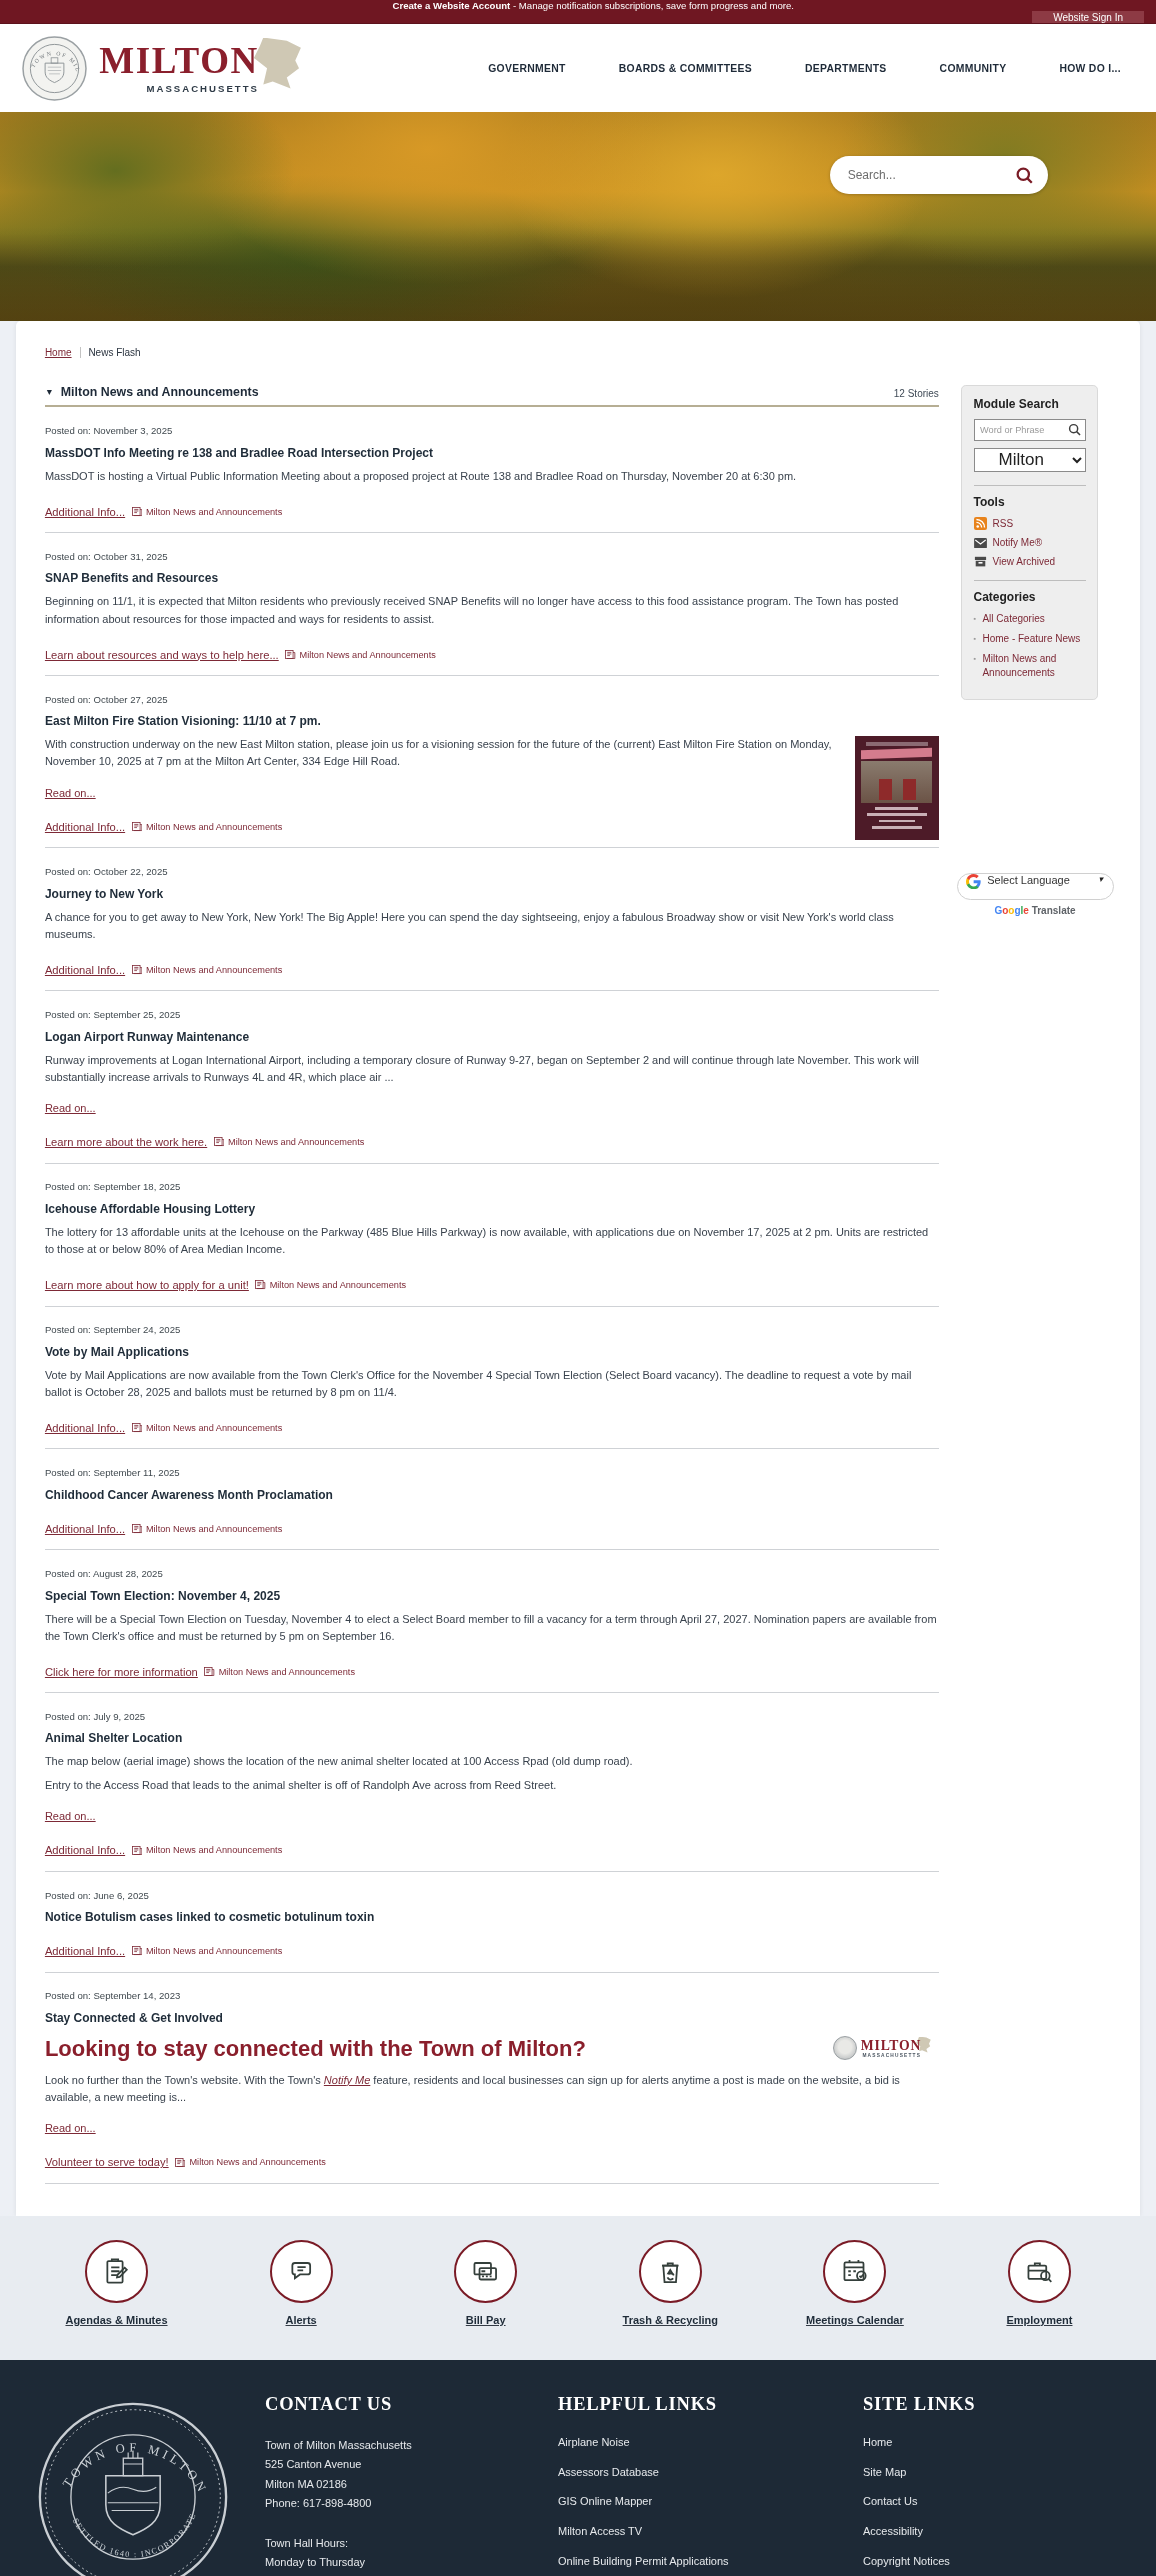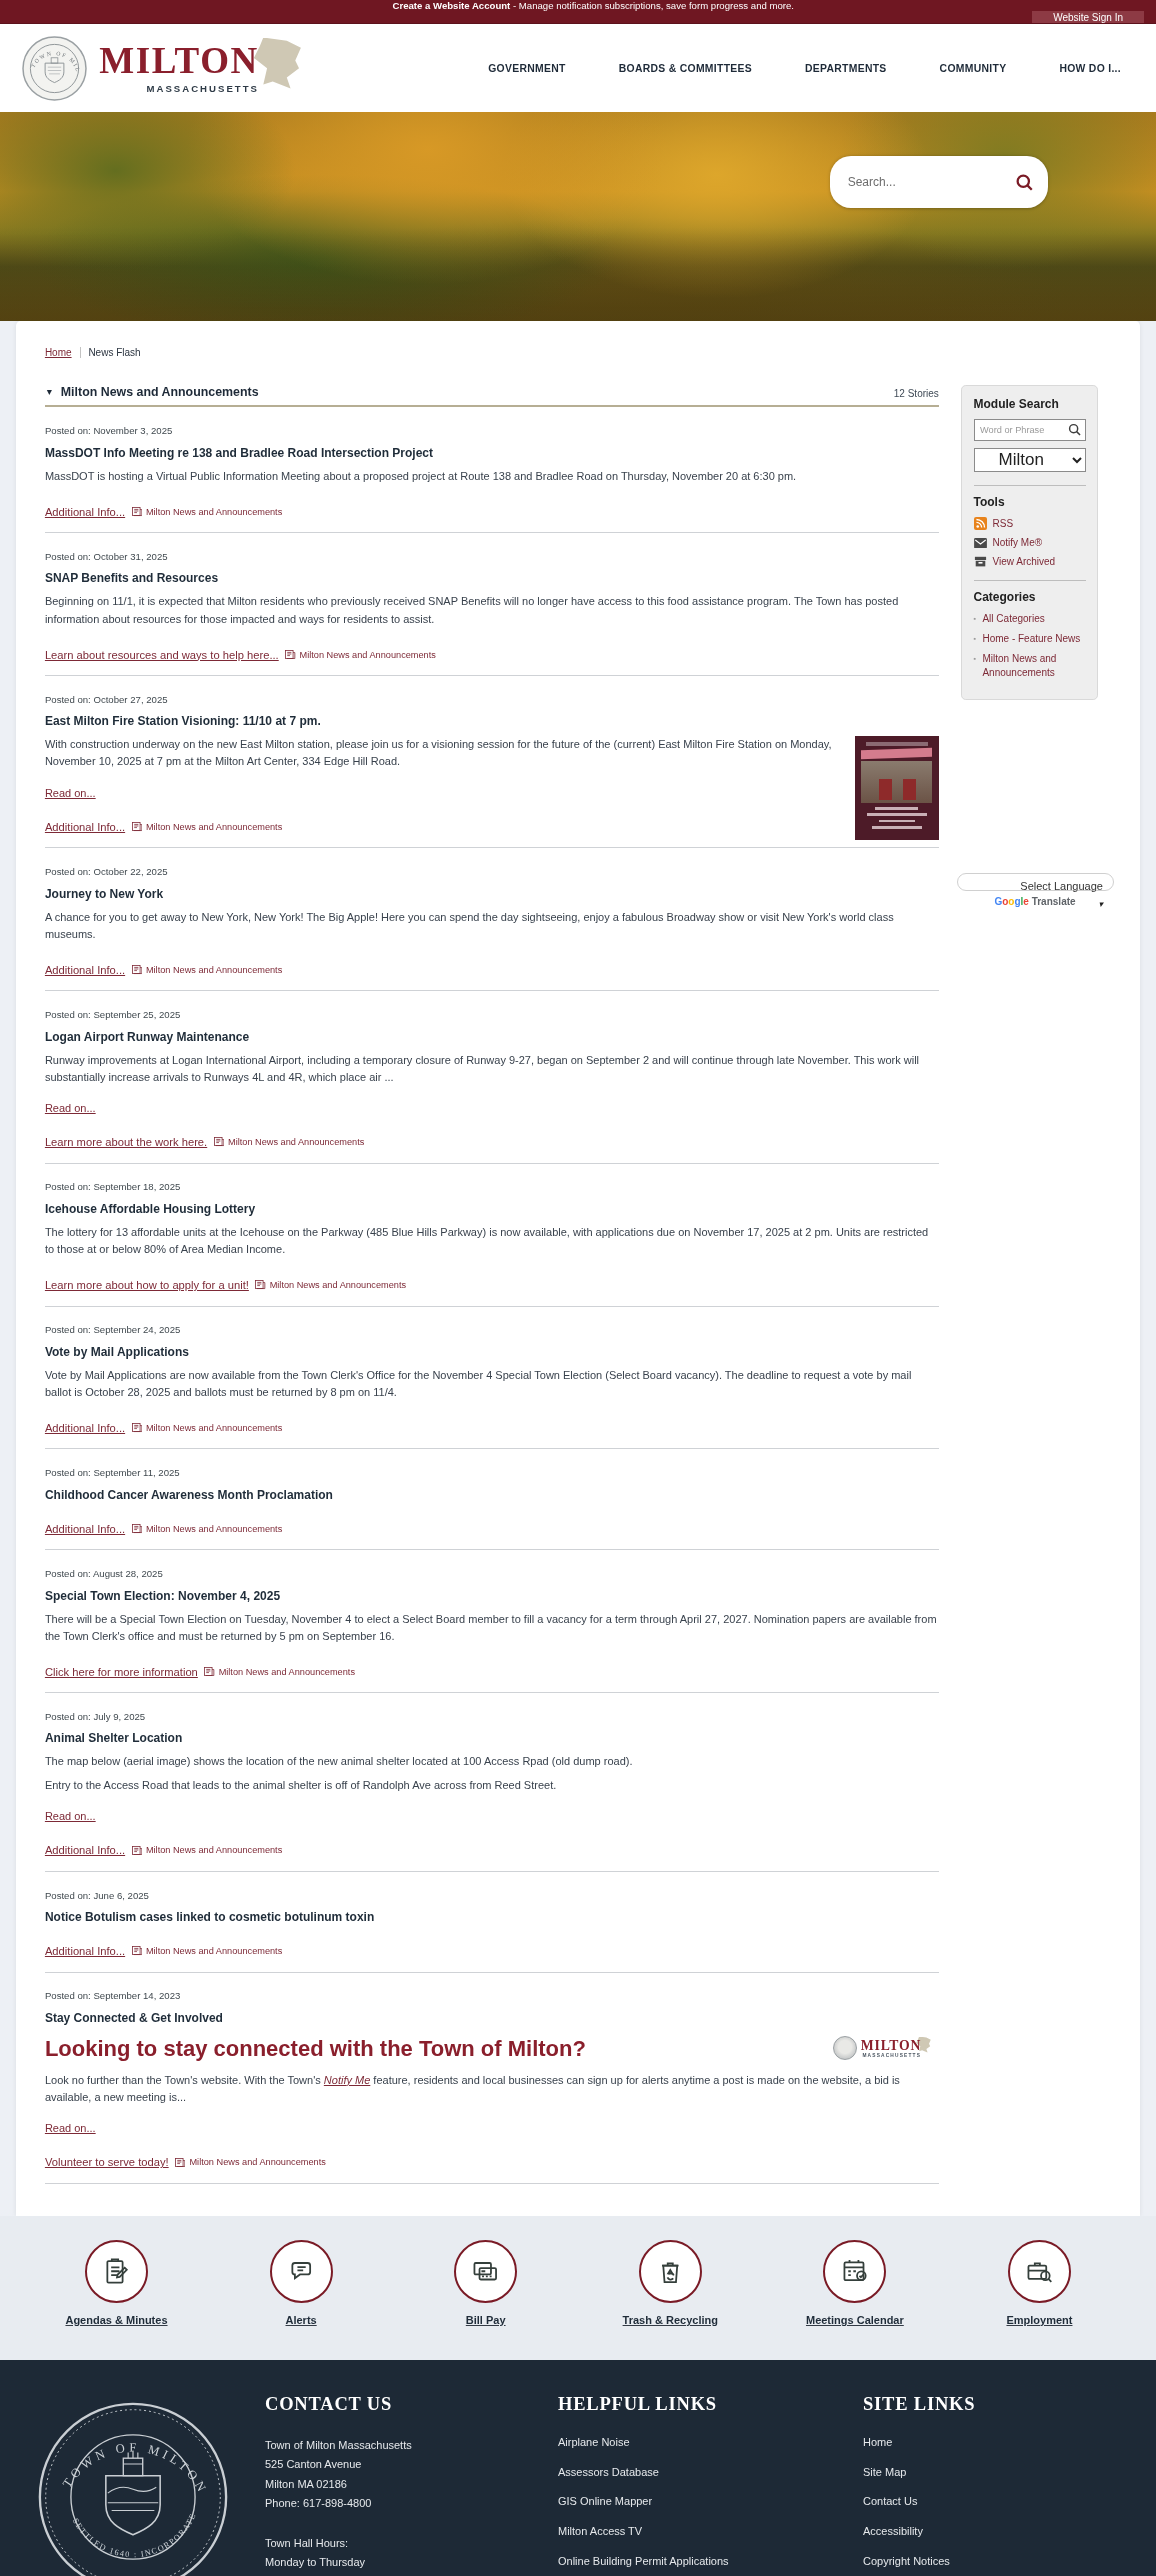--- a/index.html
+++ b/index.html
@@ -30,21 +30,21 @@
       radial-gradient(ellipse 257px 145px at 10% 28%, rgba(90,107,31,.9), transparent 70%),
       radial-gradient(ellipse 345px 193px at 37% 18%, rgba(217,154,38,.95), transparent 70%),
       radial-gradient(ellipse 305px 177px at 62% 30%, rgba(224,169,44,.9), transparent 70%),
       radial-gradient(ellipse 241px 161px at 87% 22%, rgba(122,122,34,.9), transparent 70%),
       radial-gradient(ellipse 418px 120px at 28% 70%, rgba(63,90,28,.85), transparent 70%),
       radial-gradient(ellipse 578px 104px at 55% 88%, rgba(107,84,22,.9), transparent 75%),
       linear-gradient(180deg,#a87a1e 0%,#c68f21 38%,#8a7a20 58%,#55511a 74%,#6e5818 100%);
   }
   .hero::after { content:""; position:absolute; left:0; right:0; bottom:0; height:45%;
     background:linear-gradient(0deg, rgba(40,30,5,.38), transparent); }
-  .hero-search { position:absolute; top:44px; right:108px; width:218px; height:52px; background:#fff; border-radius:21px; display:flex; align-items:center; padding:0 13px 0 17.7px; box-shadow:0 0.8px 3.2px rgba(0,0,0,.25); z-index:2;}
+  .hero-search { position:absolute; top:44px; right:108px; width:218px; height:38px; background:#fff; border-radius:21px; display:flex; align-items:center; padding:0 13px 0 17.7px; box-shadow:0 0.8px 3.2px rgba(0,0,0,.25); z-index:2;}
   .hero-search input { flex:1; border:none; outline:none; font-size:12px; color:#555; font-family:"Liberation Sans",sans-serif; background:transparent; }
   .hero-search input::placeholder { color:#6d6d6d; }
   .hero-search button { background:none; border:none; display:flex; cursor:pointer; }
 
   
   .main-outer { background:#edf0f5; padding:0 16px; }
   .card { background:#fff; border-radius:4.8px 4.8px 0 0; padding:21px 17.7px 32px 22.5px; box-shadow:0 0 4.8px rgba(0,0,0,.08); }
   .breadcrumb { display:flex; align-items:center; gap:8px; font-size:10px; margin:4.8px 0 27px 6.4px; }
   .breadcrumb .bc-home { color:#7d2936; text-decoration:underline; }
   .breadcrumb .bc-sep { width:0.8px; height:11.2px; background:#c3c3c3; }
@@ -100,21 +100,21 @@
   .ms-select { width:100%; height:24px; border:0.8px solid #8b8b8b; background:#fff; font-size:17px; color:#222; padding:0 20px; font-family:"Liberation Sans",sans-serif; }
   .panel hr { border:none; border-top:0.8px solid #bdbdbd; margin:13px 0 9.6px; }
   .tool-row { display:flex; align-items:center; gap:6px; margin-bottom:7.2px; }
   .tool-row a { color:#7d2936; font-size:10px; text-decoration:none; }
   .cat-list { list-style:none; }
   .cat-list li { display:flex; gap:6.4px; font-size:10px; margin-bottom:6.4px; line-height:1.35; }
   .cat-list li::before { content:"▪"; color:#9b9b9b; font-size:7.2px; line-height:1.9; }
   .cat-list a { color:#7d2936; text-decoration:none; }
 
   .translate { margin-top:173px; width:157px; margin-left:-4.8px; }
-  .translate-pill { background:#fff; border:0.8px solid #d0d0d0; border-radius:13.7px; height:18px; display:flex; align-items:flex-end; padding:0 9.6px 0 8px; gap:6.4px; cursor:pointer;flex-direction:column; }
+  .translate-pill { background:#fff; border:0.8px solid #d0d0d0; border-radius:13.7px; height:27px; display:flex; align-items:flex-start; padding:0 9.6px 0 8px; gap:6.4px; cursor:pointer; }
   .translate-pill span { font-size:11px; color:#333; flex:1; }
   .translate-pill .chev { flex:none; font-size:8.8px; color:#222; }
   .translate-brand { text-align:center; font-size:10px; font-weight:bold; margin-top:4.8px; }
   .translate-brand .t-word { color:#5f6368; }
 
   
   .quickband { background:#e8ecf1; padding:24px 40px 34px; display:flex; justify-content:space-between; }
   .quick { display:flex; flex-direction:column; align-items:center; width:153px; cursor:pointer;text-decoration:underline; }
   .quick-circle { width:63px; height:63px; border-radius:50%; background:#fff; border:2.4px solid #7a1b26; display:flex; align-items:center; justify-content:center; }
   .quick-label { margin-top:11.2px; font-size:11px; font-weight:bold; color:#1f2c39; text-align:center; }

